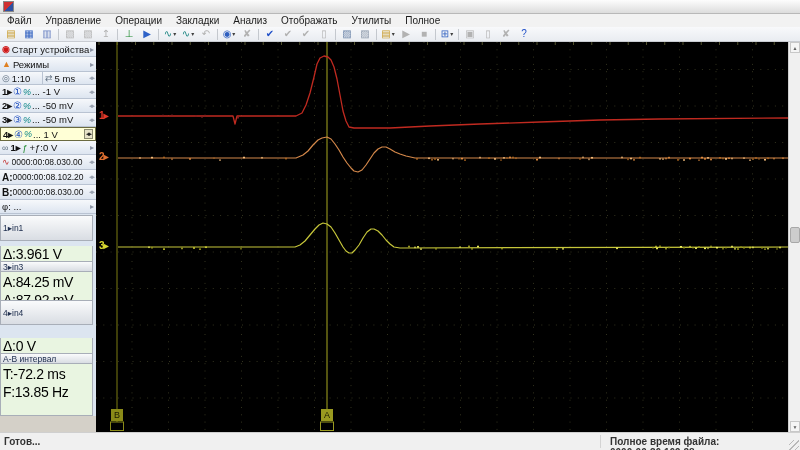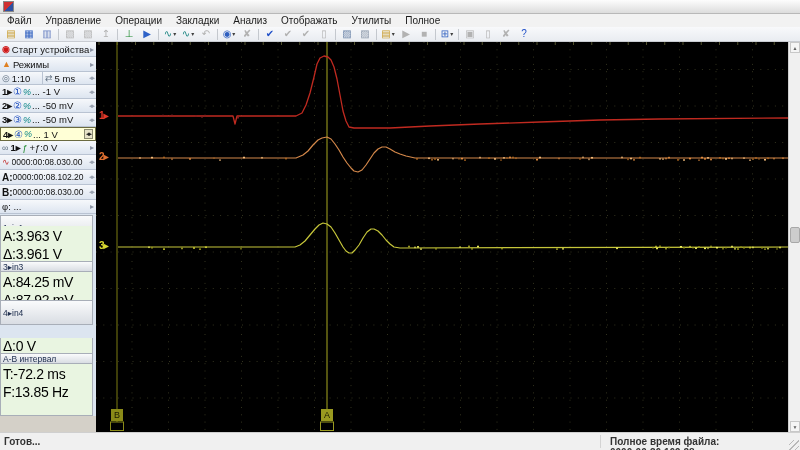--- a/index.html
+++ b/index.html
@@ -244,21 +244,20 @@
     <span class="mini">◂▸</span>
   </div>
   <div class="sb-row" style="top:158px;height:14px">
     <span class="lbl">φ: ...</span>
     <span class="chev">▸</span>
   </div>
 
   <div class="mh" style="top:173px;height:26px">
       <span>1▸in1</span>
     </div>
-  <div class="mv" style="top:184px;height:20px">A:3.963 V</div>
   <div class="mv" style="top:204px;height:15px">Δ:3.961 V</div>
   <div class="mh" style="top:219px;height:11px">
       <span>3▸in3</span>
     </div>
   <div class="mv" style="top:230px;height:20px">A:84.25 mV</div>
   <div class="mv" style="top:250px;height:15px">Δ:87.92 mV</div>
   <div class="mh" style="top:258px;height:25px">
       <span>4▸in4</span>
     </div>
   <div class="mv" style="top:296px;height:15px">Δ:0 V</div>

